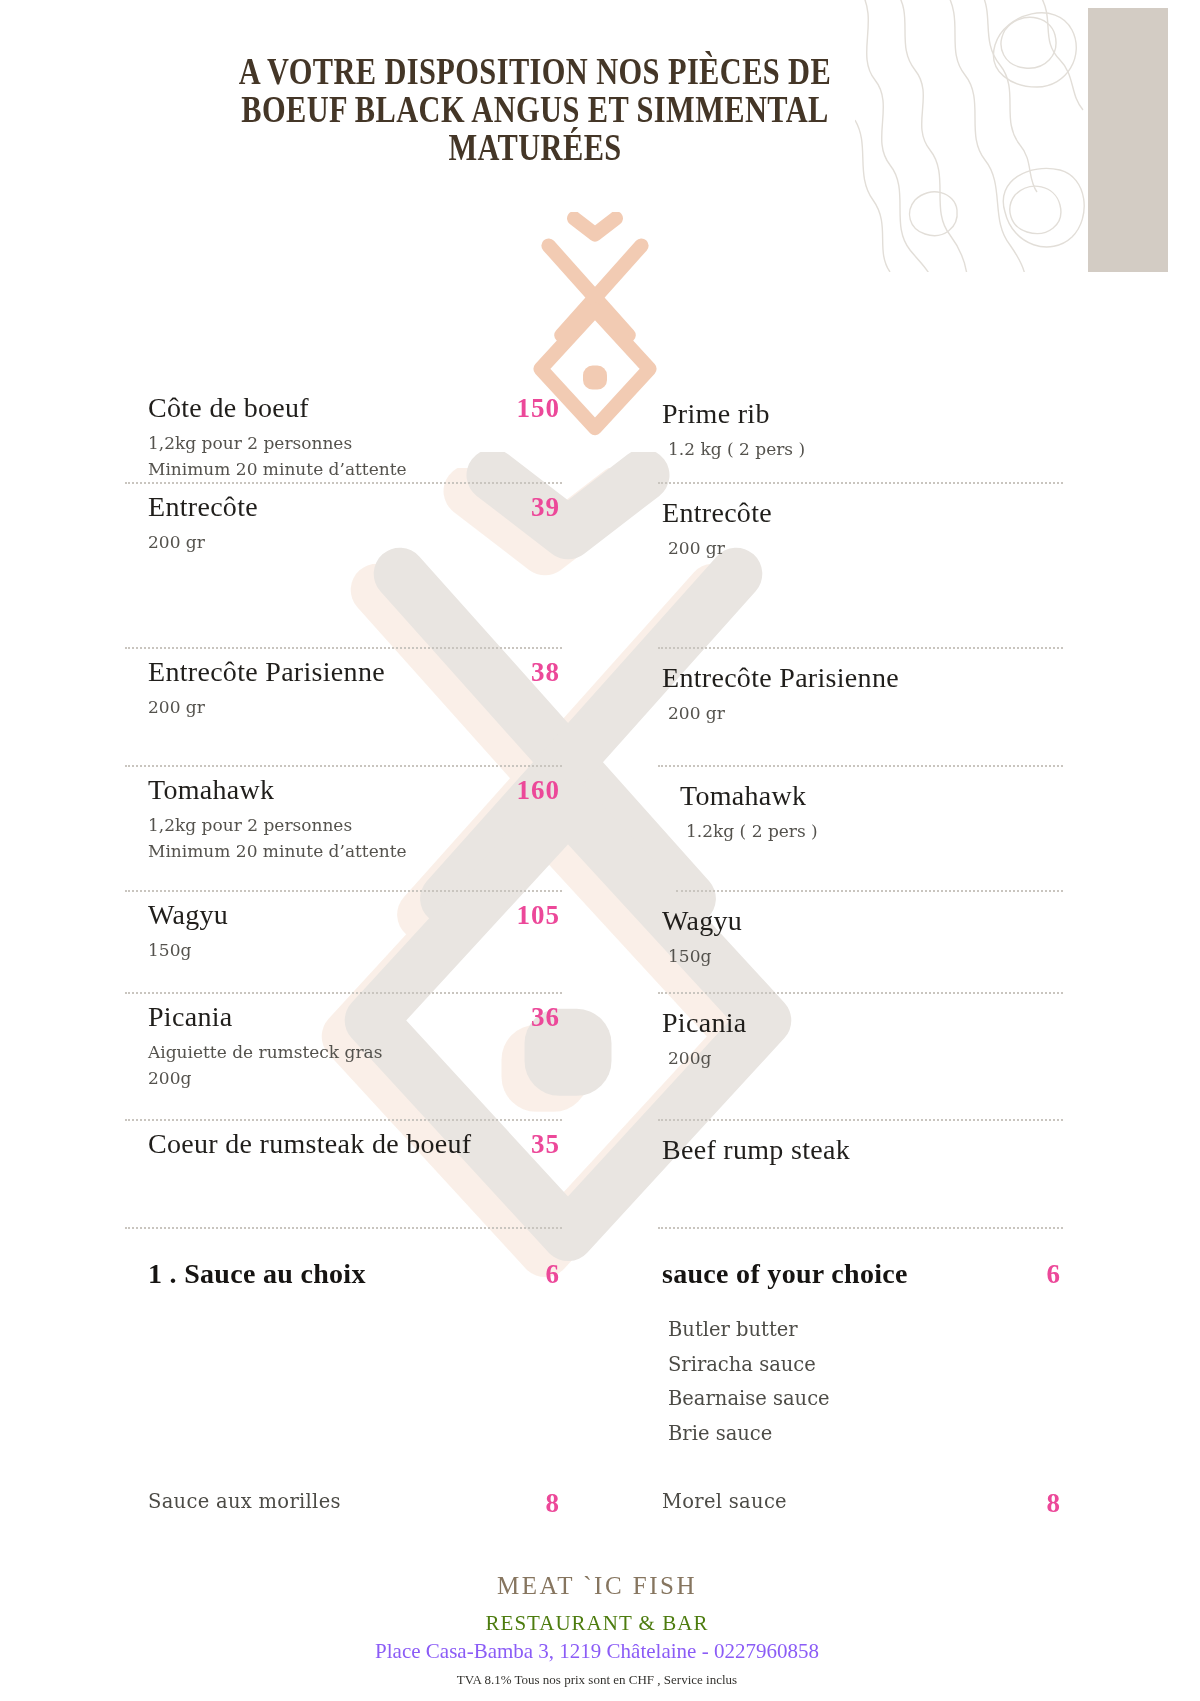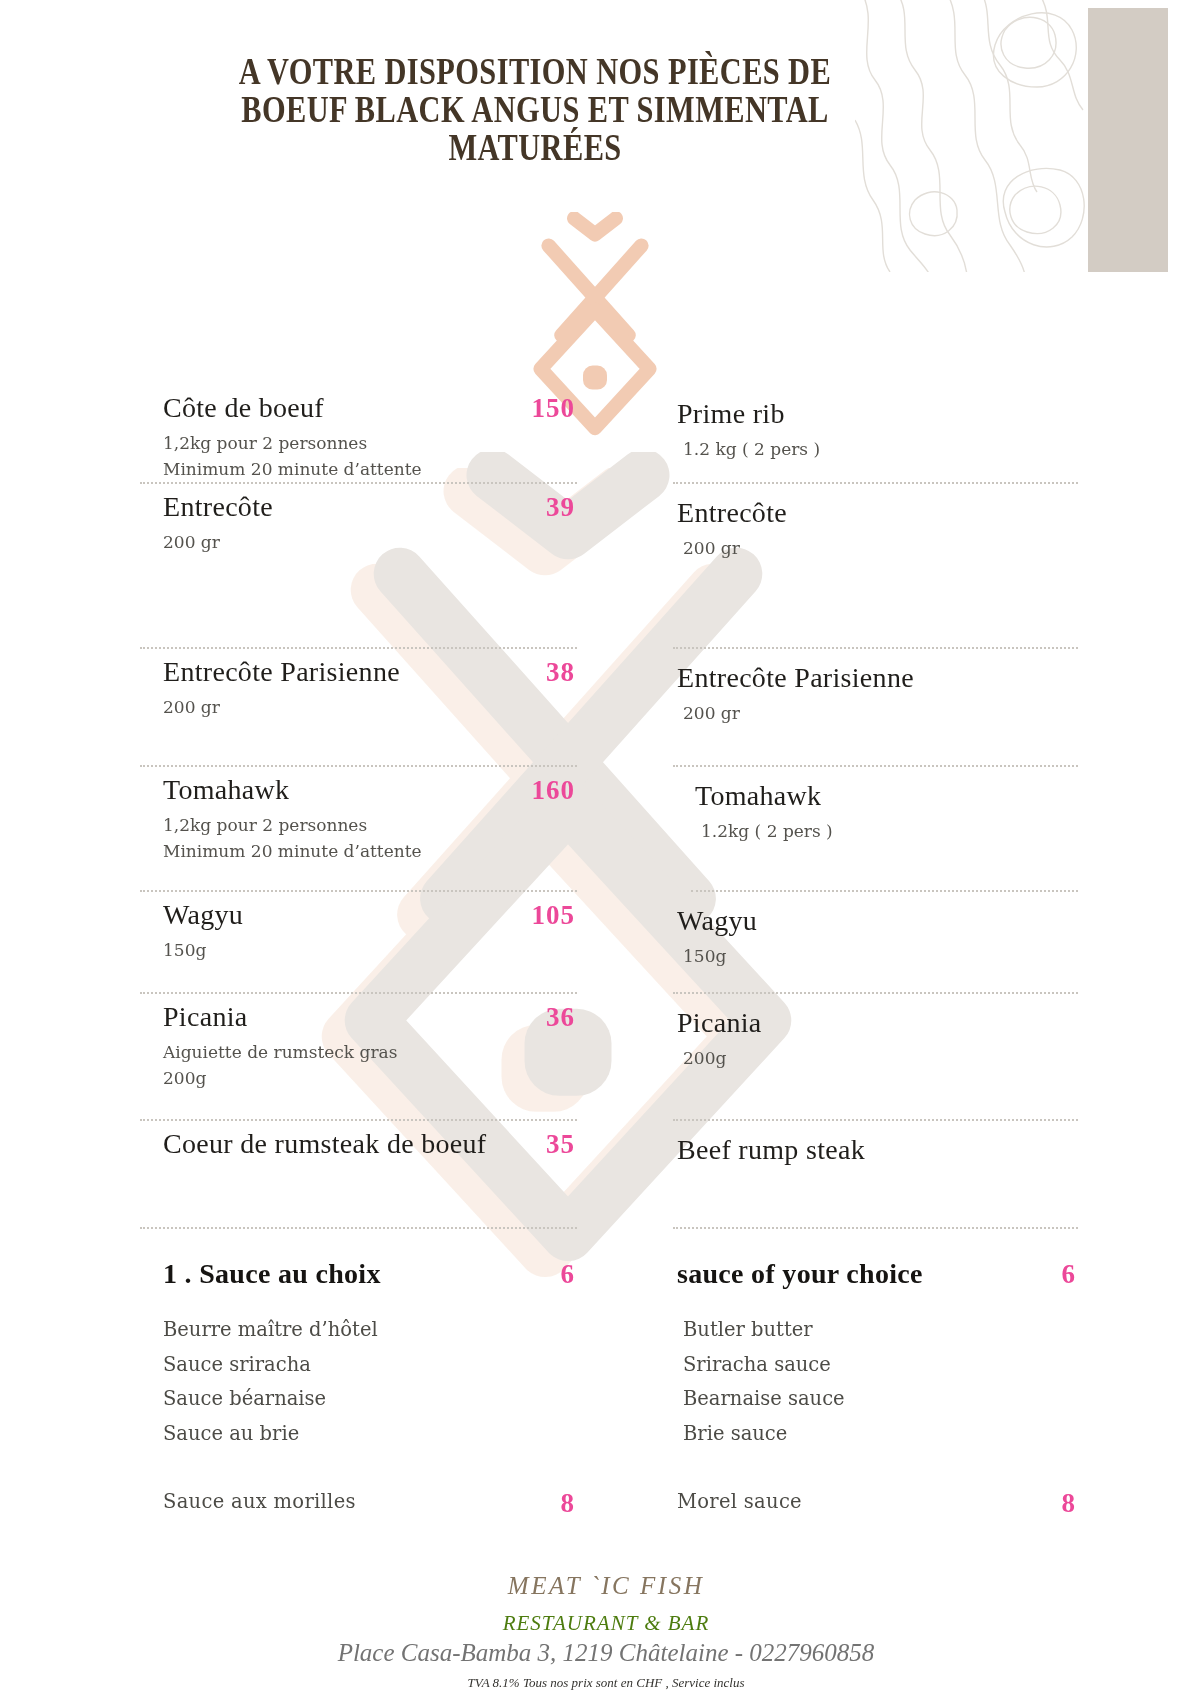--- a/index.html
+++ b/index.html
@@ -20,21 +20,21 @@
     letter-spacing:0.5px; color:#443627;
     transform:scaleX(0.8); transform-origin:center top;
   }
 
   
   .logo-small { position:absolute; left:515px; top:212px; width:160px; height:224px; }
   .wm-peach  { position:absolute; left:255px; top:468px; width:580px; height:812px; }
   .wm-gray   { position:absolute; left:278px; top:452px; width:580px; height:812px; }
 
   
-  .menu { position:absolute; left:140px; top:385px; width:938px; }
+  .menu { position:absolute; left:125px; top:385px; width:938px; }
   .menu-row { display:flex; box-sizing:border-box; }
   .menu-cell { box-sizing:border-box; }
   .cell-left  { width:437px; padding:8px 0 0 23px; }
   .cell-gap   { width:96px; flex:none; }
   .cell-right { flex:1; padding:14px 0 0 4px; }
   .with-divider .cell-left, .with-divider .cell-right {
     border-bottom:2px dotted #c9c5bf;
   }
   .item-line { display:flex; justify-content:space-between; align-items:flex-start; }
   .item-name {
@@ -59,24 +59,24 @@
   .sauce-list { margin-top:24px; }
   .sauce-list .desc-line { font-size:19.5px; line-height:34.5px; color:#4c4b46; }
 
   
   .plain-cell { padding-top:22px; }
   .plain-cell .item-name {
     font-family:"DejaVu Serif", serif; font-size:19.5px; color:#4c4b46; line-height:28px;
   }
 
   
-  .footer { position:absolute; left:11px; top:1572px; width:1190px; text-align:center;font-style:italic; }
+  .footer { position:absolute; left:2px; top:1572px; width:1190px; text-align:center; }
   .brand { font-size:25px; letter-spacing:2.5px; color:#86755f; }
   .brand-sub { margin-top:11px; font-size:21px; letter-spacing:1px; color:#4d7c0f; }
-  .address { margin-top:3px; font-size:25px; color:#737373;text-align:center; }
+  .address { margin-top:3px; font-size:21px; color:#8b5cf6;text-align:center; }
   .tax-note { margin-top:8px; font-size:13px; color:#34332f; }
 </style>
 </head>
 <body>
 
 <div class="page">
 
   <svg class="topo" viewBox="0 0 235 272" fill="none">
     <g class="contour-stroke" stroke="#e2ded8" stroke-width="1.4">
       <path d="M5,-10 C25,20 0,55 20,80 C40,105 15,140 35,165 C55,190 35,225 55,250 C63,260 70,266 75,275"></path>
@@ -266,26 +266,20 @@
             <span class="item-name">Beef rump steak</span>
           </div>
         </div>
       </div>
       <div class="menu-row" style="min-height: 237px;">
         <div class="menu-cell cell-left header-cell">
           <div class="item-line">
             <span class="item-name">1 . Sauce au choix</span>
             <span class="item-price">6</span>
           </div>
-          <div class="item-desc sauce-list">
-            <div class="desc-line">Beurre maître d’hôtel</div>
-            <div class="desc-line">Sauce sriracha</div>
-            <div class="desc-line">Sauce béarnaise</div>
-            <div class="desc-line">Sauce au brie</div>
-          </div>
         </div>
         <div class="cell-gap"></div>
         <div class="menu-cell cell-right header-cell">
           <div class="item-line">
             <span class="item-name">sauce of your choice</span>
             <span class="item-price">6</span>
           </div>
           <div class="item-desc sauce-list">
             <div class="desc-line">Butler butter</div>
             <div class="desc-line">Sriracha sauce</div>

